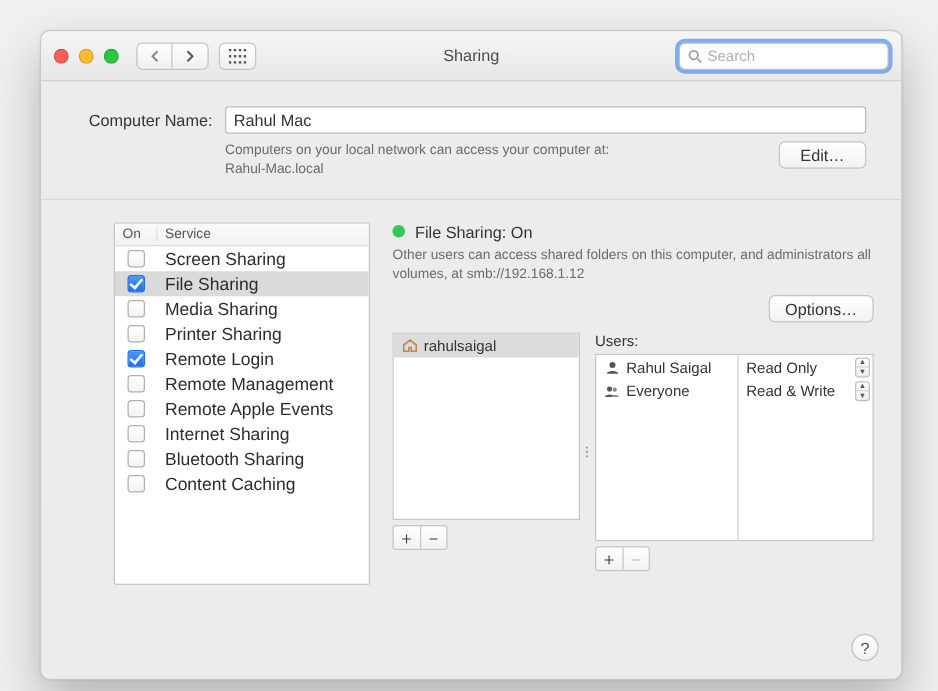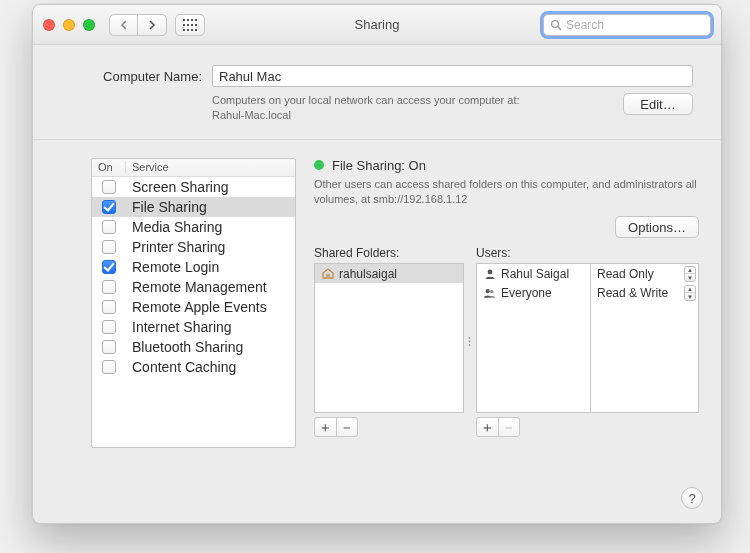--- a/index.html
+++ b/index.html
@@ -8,21 +8,21 @@
     font-size: 13px;
     color: #333;
     background: #f0f0f0;
     width: 750px;
     height: 553px;
     position: relative;
   }
   .window {
     position: absolute;
     left: 32px;
-    top: 4px;
+    top: 24px;
     width: 690px;
     height: 520px;
     background: #ececec;
     border: 1px solid #c9c9c9;
     border-radius: 8px;
     box-shadow: 0 18px 40px rgba(0,0,0,0.25), 0 0 0 1px rgba(0,0,0,0.03);
     overflow: hidden;
     display: flex;
     flex-direction: column;
   }
@@ -97,21 +97,21 @@
     border: none; outline: none;
     width: 100%;
     font-size: 12px;
     color: #333;
     background: transparent;
   }
   .searchbox input::placeholder { color: #b0b0b0; }
 
   
   .top-section {
-    padding: 20px 28px 16px 44px;
+    padding: 20px 28px 16px 12px;
     border-bottom: 1px solid #d8d8d8;
     background: #ececec;
   }
   .row { display: flex; align-items: center; gap: 10px; }
   .label-right { width: 125px; text-align: right; color: #333; }
   .text-field {
     flex: 1;
     height: 22px;
     background: #fff;
     border: 1px solid #bdbdbd;
@@ -420,21 +420,20 @@
       </div>
       <div class="status-desc">Other users can access shared folders on this computer, and administrators all volumes, at smb://192.168.1.12</div>
 
       <div class="options-row">
         <button class="mac-button" style="min-width:84px">Options…</button>
       </div>
 
       <div class="lists">
 
         <div class="col" style="width:150px;">
-          <div class="col-label">Shared Folders:</div>
           <div class="listbox" id="shared-list" style="height:150px;">
               <div class="list-item sel">
                 <span class="ico">
                   <svg width="12" height="11" viewBox="0 0 12 11">
                     <path d="M1 5 L6 1 L11 5 L11 10 L7 10 L7 7 L5 7 L5 10 L1 10 Z" fill="none" stroke="#c08850" stroke-width="1.3"></path>
                   </svg>
                 </span>
                 <span>rahulsaigal</span>
               </div>
             </div>

